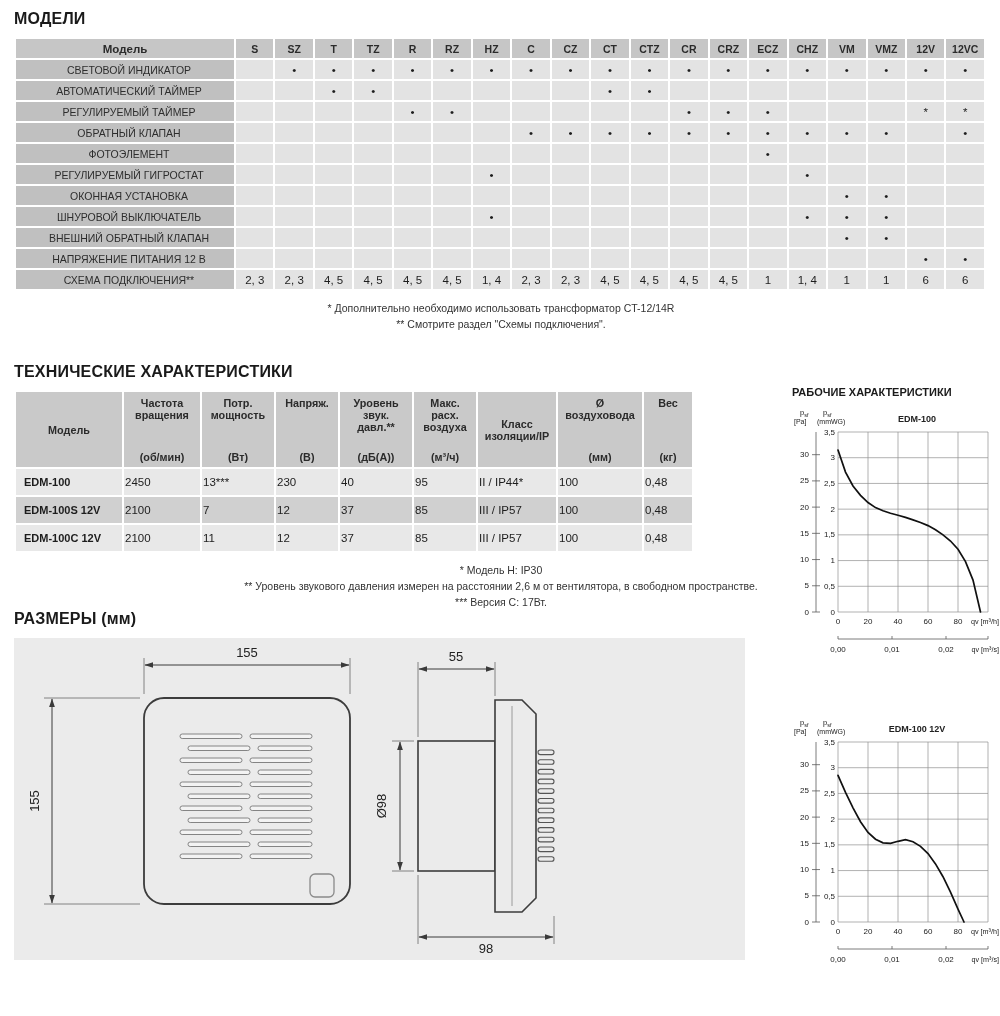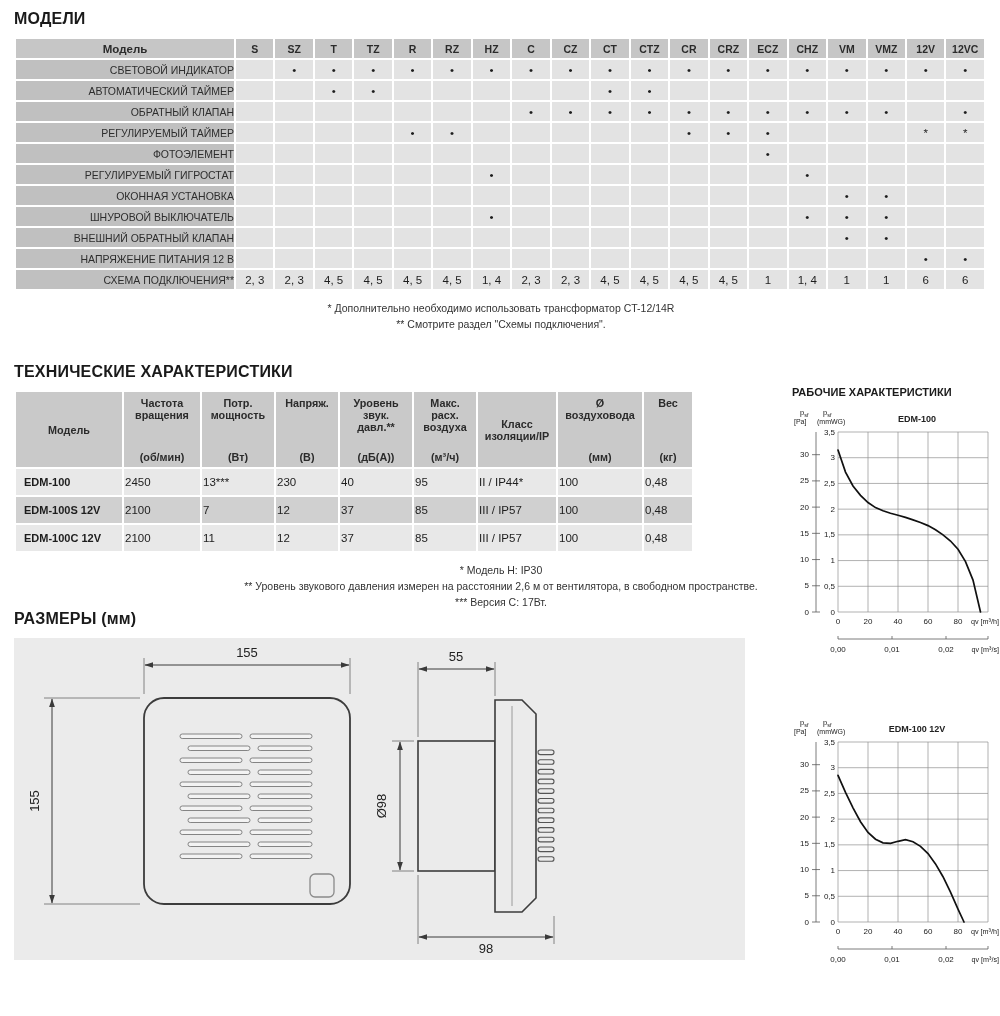--- a/index.html
+++ b/index.html
@@ -7,21 +7,21 @@
        font-family:"Liberation Sans",sans-serif;color:#222;}
   .page{position:relative;width:1000px;height:720px;}
   .inner{padding:10px 14px;}
   h2.sec{font-size:16px;font-weight:bold;color:#1a1a1a;margin:0 0 9px 0;letter-spacing:.2px;}
 
   
   table.mt{border-collapse:separate;border-spacing:2px;table-layout:fixed;width:972px;}
   table.mt th,table.mt td{height:19px;padding:0;overflow:hidden;white-space:nowrap;}
   table.mt th.lbl-h{background:#c6c6c6;font-size:11.5px;font-weight:bold;color:#2b2b2b;text-align:center;}
   table.mt th.col-h{background:#c6c6c6;font-size:10.5px;font-weight:bold;color:#2b2b2b;text-align:center;}
-  table.mt td.feat{background:#c0c0c0;font-size:10.5px;color:#2d2d2d;text-align:right;padding-left:8px;}
+  table.mt td.feat{background:#c0c0c0;font-size:10.5px;color:#2d2d2d;text-align:center;padding-left:8px;}
   table.mt td.c{background:#e3e3e3;font-size:11.5px;text-align:center;color:#1d1d1d;}
 
   .fnotes{margin:9px 0 0 2px;font-size:10.5px;color:#333;line-height:1.55;text-align:center;}
 
   
   .tech-block{margin-top:30px;}
   table.tt{border-collapse:separate;border-spacing:2px;table-layout:fixed;width:660px;}
   table.tt th{background:#c9c9c9;height:66px;padding:5px 4px 4px;font-size:10.8px;color:#2b2b2b;vertical-align:top;}
   table.tt th .thw{display:flex;flex-direction:column;justify-content:space-between;height:100%;font-weight:bold;text-align:center;}
   table.tt th .thw.single{justify-content:center;}
@@ -135,62 +135,62 @@
             <td class="c"></td>
             <td class="c"></td>
             <td class="c"></td>
             <td class="c"></td>
             <td class="c"></td>
             <td class="c"></td>
             <td class="c"></td>
             <td class="c"></td>
           </tr>
           <tr>
-            <td class="feat">ОБРАТНЫЙ КЛАПАН</td>
-            <td class="c"></td>
-            <td class="c"></td>
-            <td class="c"></td>
-            <td class="c"></td>
-            <td class="c"></td>
-            <td class="c"></td>
-            <td class="c"></td>
-            <td class="c">•</td>
-            <td class="c">•</td>
-            <td class="c">•</td>
-            <td class="c">•</td>
-            <td class="c">•</td>
-            <td class="c">•</td>
-            <td class="c">•</td>
-            <td class="c">•</td>
-            <td class="c">•</td>
-            <td class="c">•</td>
-            <td class="c"></td>
-            <td class="c">•</td>
-          </tr>
-          <tr>
             <td class="feat">РЕГУЛИРУЕМЫЙ ТАЙМЕР</td>
             <td class="c"></td>
             <td class="c"></td>
             <td class="c"></td>
             <td class="c"></td>
             <td class="c">•</td>
             <td class="c">•</td>
             <td class="c"></td>
             <td class="c"></td>
             <td class="c"></td>
             <td class="c"></td>
             <td class="c"></td>
             <td class="c">•</td>
             <td class="c">•</td>
             <td class="c">•</td>
             <td class="c"></td>
             <td class="c"></td>
             <td class="c"></td>
             <td class="c">*</td>
             <td class="c">*</td>
+          </tr>
+          <tr>
+            <td class="feat">ОБРАТНЫЙ КЛАПАН</td>
+            <td class="c"></td>
+            <td class="c"></td>
+            <td class="c"></td>
+            <td class="c"></td>
+            <td class="c"></td>
+            <td class="c"></td>
+            <td class="c"></td>
+            <td class="c">•</td>
+            <td class="c">•</td>
+            <td class="c">•</td>
+            <td class="c">•</td>
+            <td class="c">•</td>
+            <td class="c">•</td>
+            <td class="c">•</td>
+            <td class="c">•</td>
+            <td class="c">•</td>
+            <td class="c">•</td>
+            <td class="c"></td>
+            <td class="c">•</td>
           </tr>
           <tr>
             <td class="feat">ФОТОЭЛЕМЕНТ</td>
             <td class="c"></td>
             <td class="c"></td>
             <td class="c"></td>
             <td class="c"></td>
             <td class="c"></td>
             <td class="c"></td>
             <td class="c"></td>

